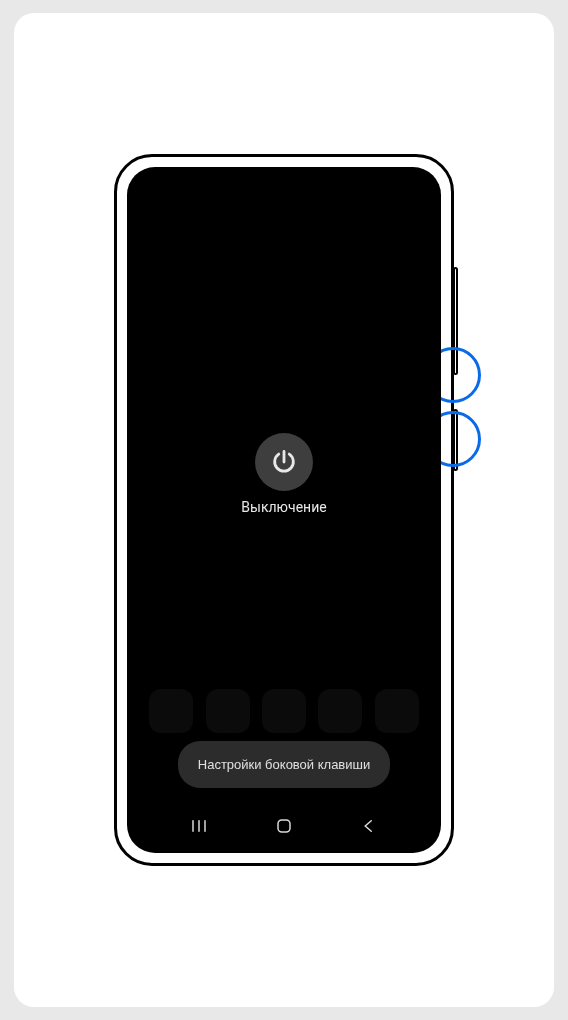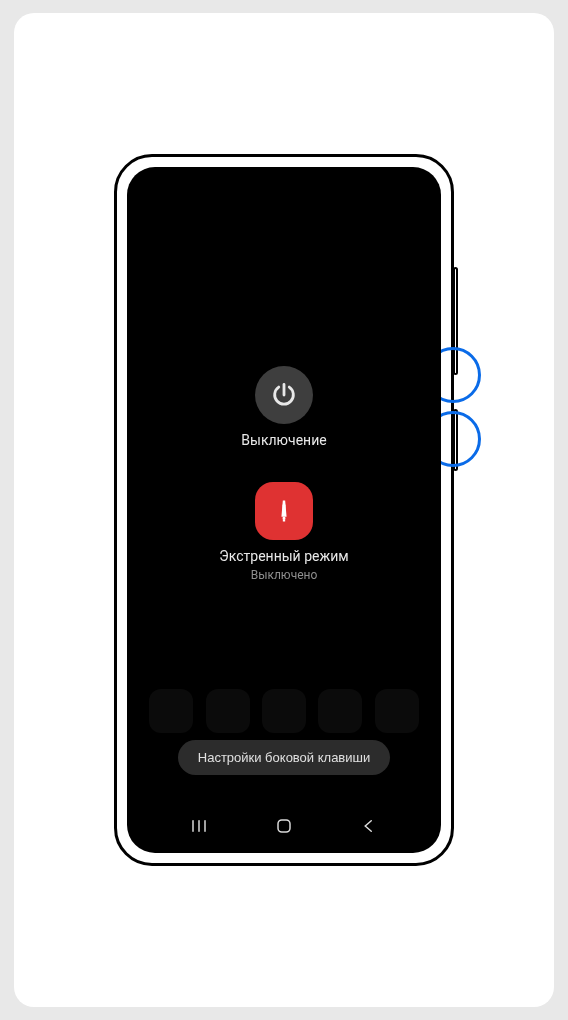--- a/index.html
+++ b/index.html
@@ -90,24 +90,24 @@
     .option-sublabel {
       color: #8e8e8e;
       font-size: 12px;
       text-align: center;
       margin-top: -4px;
     }
     .side-key-btn {
       background: rgba(80,80,80,0.55);
       color: #e0e0e0;
       font-size: 13px;
-      padding: 10px 20px;
+      padding: 16px 20px;
       border-radius: 22px;
       border: none;
-      margin-bottom: 32px;
+      margin-bottom: 19px;
     }
     .nav-bar {
       height: 46px;
       width: 100%;
       display: flex;
       align-items: center;
       justify-content: space-around;
       padding: 0 30px 8px;
     }
     .nav-item {
@@ -178,35 +178,20 @@
           <div class="icon-circle power-icon-bg">
             <svg width="28" height="28" viewBox="0 0 24 24" fill="none" stroke="#e8e8e8" stroke-width="2.4" stroke-linecap="round">
               <path d="M12 3v9"></path>
               <path d="M7.5 5.2a8 8 0 1 0 9 0"></path>
             </svg>
           </div>
           <div class="option-label">Выключение</div>
         </div>
 
 
-        <div class="option">
-          <div class="icon-rounded emergency-icon-bg">
-            <svg width="28" height="28" viewBox="0 0 24 24" fill="#fff">
-              <path d="M11 3h2l1.2 14h-4.4L11 3z M11 19h2v2h-2z"></path>
-              <path d="M4 17 L12 3 L20 17 Z" fill="none" stroke="#fff" stroke-width="0"></path>
-              <path d="M3 19.5 h18 v1.6 a1 1 0 0 1 -1 1 h-16 a1 1 0 0 1 -1 -1 z" fill="#fff" opacity="0"></path>
-              <path d="M12 3 L20 18 H4 Z" fill="#fff" opacity="0"></path>
-              <rect x="10.8" y="6" width="2.4" height="9" rx="1" fill="#fff"></rect>
-              <rect x="10.8" y="17" width="2.4" height="2.4" rx="1" fill="#fff"></rect>
-              <path d="M2 20 H22 L20.5 22 H3.5 Z" fill="#fff" opacity="0"></path>
-            </svg>
-          </div>
-          <div class="option-label">Экстренный режим</div>
-          <div class="option-sublabel">Выключено</div>
-        </div>
       </div>
 
       <button class="side-key-btn">Настройки боковой клавиши</button>
 
       <div class="nav-bar">
         <div class="nav-item">
           <svg width="18" height="18" viewBox="0 0 24 24" stroke="#d8d8d8" stroke-width="2" stroke-linecap="round">
               <line x1="4" y1="5" x2="4" y2="19"></line>
               <line x1="12" y1="5" x2="12" y2="19"></line>
               <line x1="20" y1="5" x2="20" y2="19"></line>

